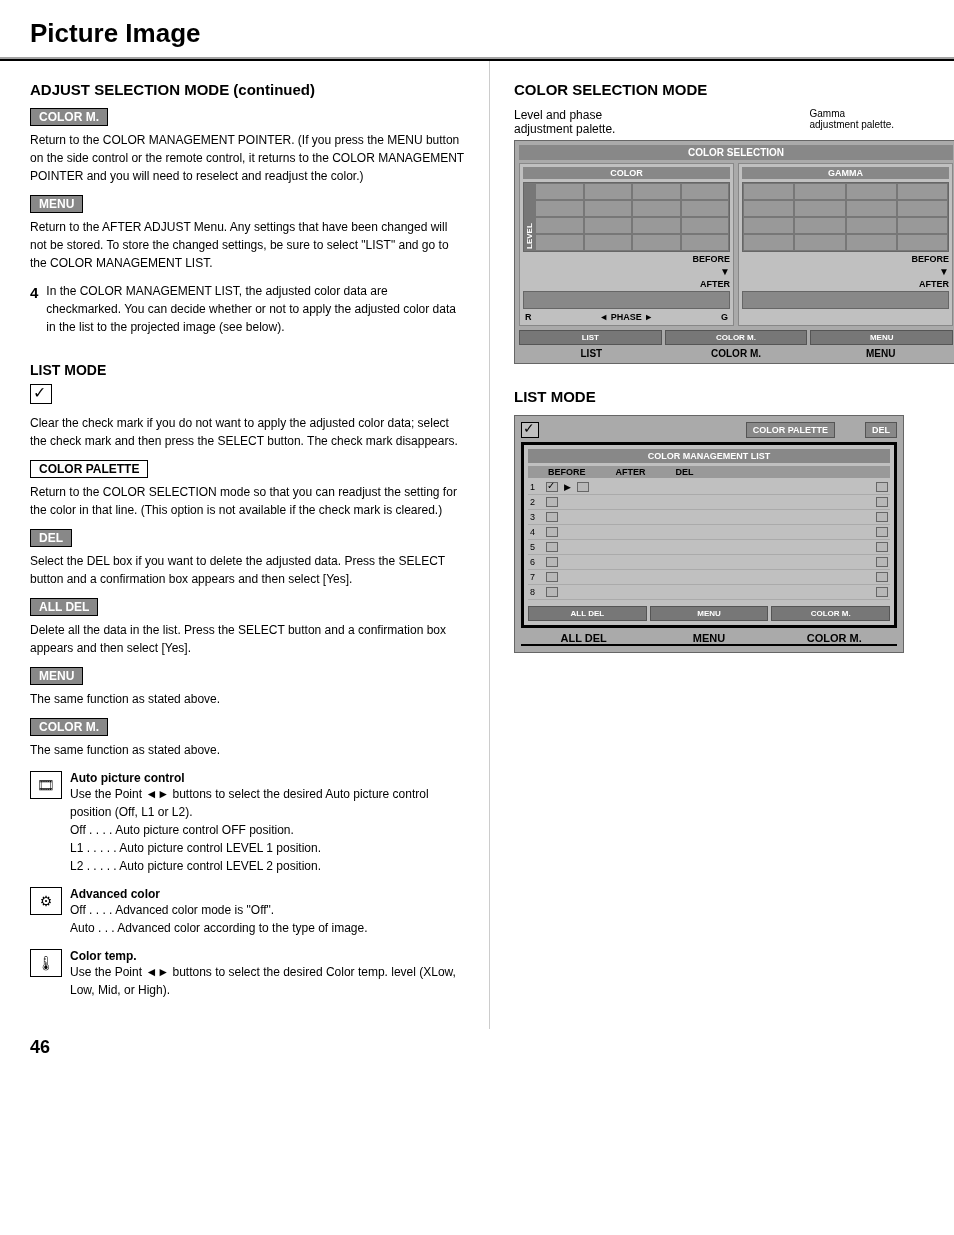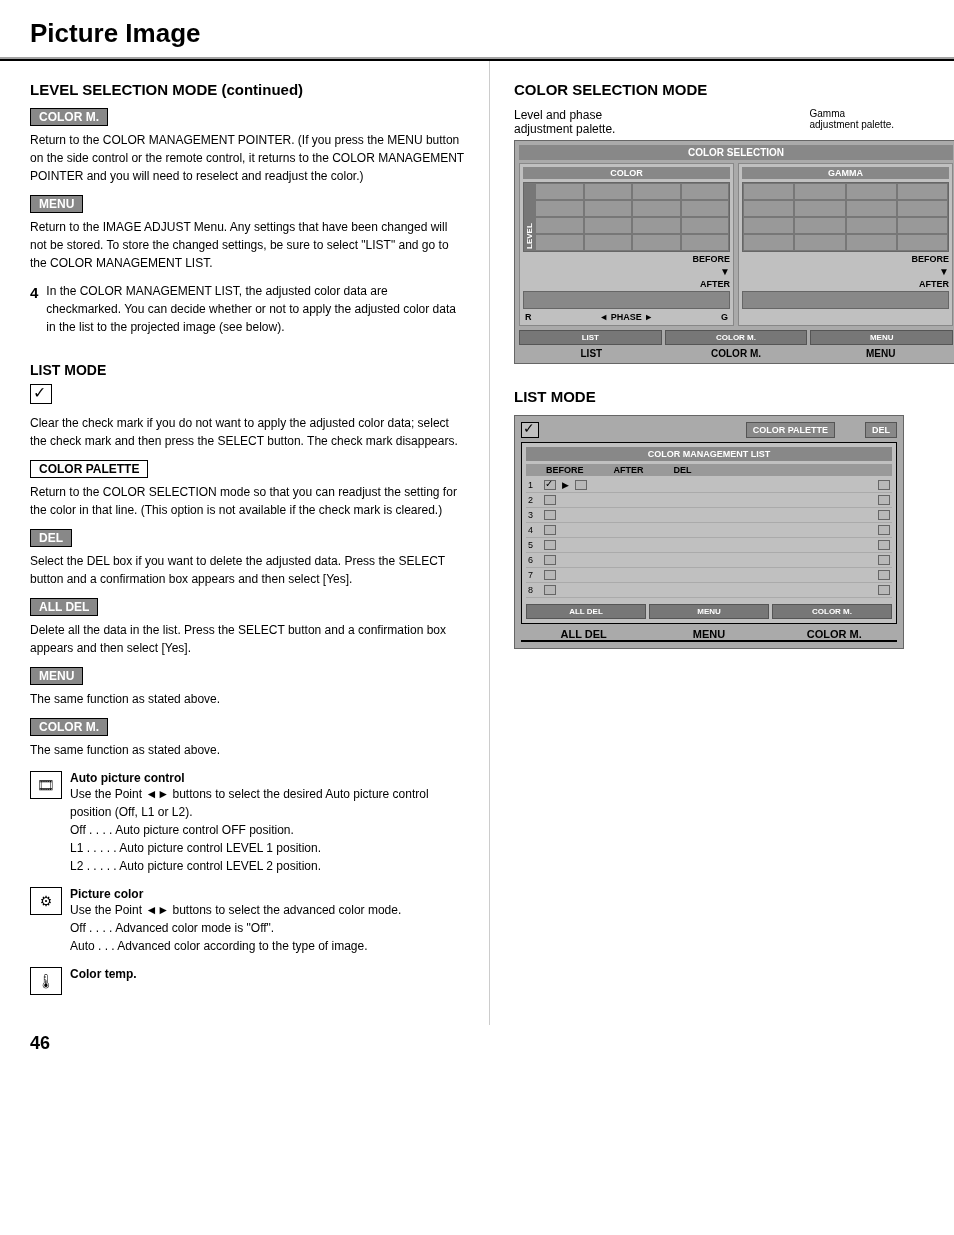--- a/index.html
+++ b/index.html
@@ -314,21 +314,21 @@
     .list-diag-del-btn {
       background: #888;
       color: #fff;
       font-size: 9px;
       font-weight: bold;
       padding: 2px 6px;
       border: 1px solid #555;
     }
     .list-diag-inner {
       background: #c0c0c0;
-      border: 1px solid #000000;
+      border: 3px solid #000000;
       padding: 4px;
       margin-bottom: 4px;
     }
     .list-diag-inner-title {
       background: #888;
       color: #fff;
       font-size: 9px;
       font-weight: bold;
       text-align: center;
       padding: 2px;
@@ -397,29 +397,29 @@
 <body>
 
 <div class="page-header">
   <span class="page-title">Picture Image</span>
 </div>
 <hr class="hr-thick">
 
 <div class="main-content">
 
   <div class="left-col">
-    <div class="section-title">LEVEL SELECTION MODE (continued)</div>
+    <div class="section-title">ADJUST SELECTION MODE (continued)</div>
 
     
     <div class="label-box-filled">COLOR M.</div>
     <div class="body-text">Return to the COLOR MANAGEMENT POINTER. (If you press the MENU button on the side control or the remote control, it returns to the COLOR MANAGEMENT POINTER and you will need to reselect and readjust the color.)</div>
 
     
     <div class="label-box-filled">MENU</div>
-    <div class="body-text">Return to the IMAGE ADJUST Menu. Any settings that have been changed will not be stored. To store the changed settings, be sure to select "LIST" and go to the COLOR MANAGEMENT LIST.</div>
+    <div class="body-text">Return to the AFTER ADJUST Menu. Any settings that have been changed will not be stored. To store the changed settings, be sure to select "LIST" and go to the COLOR MANAGEMENT LIST.</div>
 
     
     <div style="display:flex; margin-bottom:12px;">
       <div class="step-number">4</div>
       <div class="step-content body-text">In the COLOR MANAGEMENT LIST, the adjusted color data are checkmarked. You can decide whether or not to apply the adjusted color data in the list to the projected image (see below).</div>
     </div>
 
     
     <div class="subsection-title">LIST MODE</div>
 
@@ -458,32 +458,32 @@
         <div class="note-body">Off . . . .  Auto picture control OFF position.</div>
         <div class="note-body">L1 . . . . .  Auto picture control LEVEL 1 position.</div>
         <div class="note-body">L2 . . . . .  Auto picture control LEVEL 2 position.</div>
       </div>
     </div>
 
     
     <div class="note-row">
       <div class="note-icon" style="font-size:14px;">⚙</div>
       <div class="note-content">
-        <div class="note-title">Picture color</div>
-        <div class="note-body">Use the Point ◄► buttons to select the advanced color mode.</div>
+        <div class="note-title">Advanced color</div>
         <div class="note-body">Off . . . .  Advanced color mode is "Off".</div>
         <div class="note-body">Auto . . .  Advanced color according to the type of image.</div>
       </div>
     </div>
 
     
     <div class="note-row">
       <div class="note-icon" style="font-size:14px;">🌡</div>
       <div class="note-content">
         <div class="note-title">Color temp.</div>
+        <div class="note-body">Use the Point ◄► buttons to select the desired Color temp. level (XLow, Low, Mid, or High).</div>
       </div>
     </div>
 
   </div>
 
   <div class="right-col">
     <div class="section-title">COLOR SELECTION MODE</div>
 
     <div class="cs-annotation-line">
       <div class="cs-annotation-left">Level and phase<br>adjustment palette.</div>

